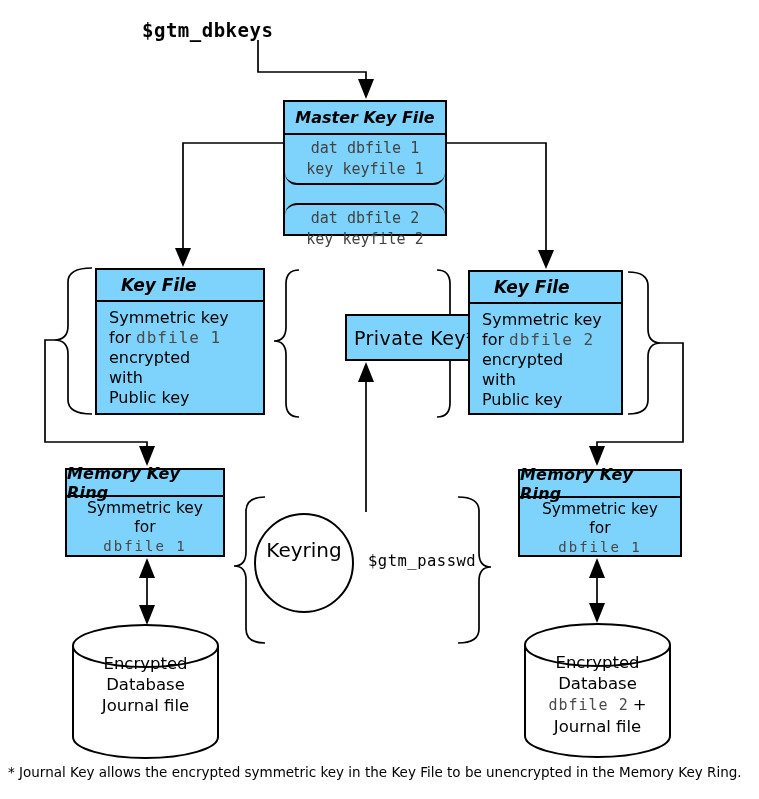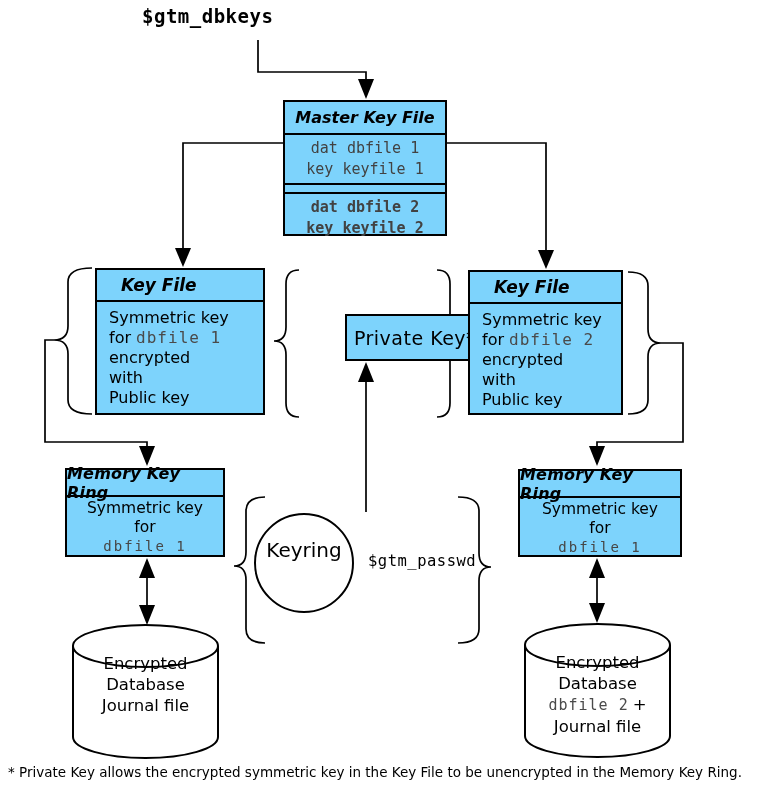--- a/index.html
+++ b/index.html
@@ -17,23 +17,23 @@
   .mono-gray { font-family:"DejaVu Sans Mono","Liberation Mono",monospace; color:#4a4a4a; }
 
   
   #master-key-file { left:283px; top:100px; width:164px; height:136px; }
   #master-key-file .hdr {
     height:31px; border-bottom:2px solid #000;
     display:flex; align-items:center; justify-content:center;
     font-style:italic; font-weight:bold; font-size:16px;
   }
   .mkf-row { text-align:center; font-size:15px; line-height:21px; padding-top:3px;
-             font-family:"DejaVu Sans Mono","Liberation Mono",monospace; color:#424242; }
+             font-family:"DejaVu Sans Mono","Liberation Mono",monospace; color:#424242;border-radius:12px; }
   .mkf-row.r1 { height:45px; border-bottom:2px solid #000; }
-  .mkf-row.r2 { border-top:2px solid #000; margin-top:7px;font-weight:bold; }
+  .mkf-row.r2 { border-top:2px solid #000; margin-top:18px; }
 
   
   .key-file { box-sizing:border-box; }
   #key-file-left  { left:95px;  top:268px; width:170px; height:147px; }
   #key-file-right { left:468px; top:270px; width:155px; height:145px; }
   .key-file .hdr {
     height:30px; border-bottom:2px solid #000; display:flex; align-items:center;
     padding-left:24px; font-style:italic; font-weight:bold; font-size:17px;
   }
   .key-file .body { padding:6px 0 0 12px; font-size:16px; line-height:20px; }
@@ -47,21 +47,21 @@
   .mkr .hdr {
     height:25px; border-bottom:2px solid #000; display:flex; align-items:center; justify-content:center;
     font-style:italic; font-weight:bold; font-size:16px; letter-spacing:0.2px;
   }
   #memory-key-ring-left  { left:65px;  top:468px; width:160px; height:89px; }
   #memory-key-ring-right { left:518px; top:469px; width:164px; height:88px; }
   .mkr .body { text-align:center; font-size:15.5px; line-height:19px; padding-top:2px; }
   .mkr .body .mono-gray { font-size:14px; letter-spacing:2px; color:#464646; }
 
   
-  #gtm-dbkeys-label { position:absolute; left:142px; top:5px;
+  #gtm-dbkeys-label { position:absolute; left:142px; top:19px;
     font-family:"DejaVu Sans Mono","Liberation Mono",monospace; font-weight:bold; font-size:19px; letter-spacing:0.5px;text-align:center; }
   #gtm-passwd-label { position:absolute; left:368px; top:552px;
     font-family:"DejaVu Sans Mono","Liberation Mono",monospace; font-weight:normal; font-size:15.5px; letter-spacing:0.5px; }
   #keyring-label { position:absolute; left:253px; top:538px; width:102px;
     text-align:center; font-size:20px; line-height:25px; }
   .db-label { position:absolute; width:145px; text-align:center; font-size:16.5px; line-height:21px; }
   #db-label-left  { left:73px;  top:653px; }
   #db-label-right { left:525px; top:652px; }
   .db-label .mono-gray { font-size:15px; letter-spacing:1px; }
   .db-label .plus { margin-left:4px; color:#000; }
@@ -209,15 +209,15 @@
     <div>Journal file</div>
   </div>
 
   <div class="db-label" id="db-label-right">
     <div>Encrypted</div>
     <div>Database</div>
     <div><span class="mono-gray">dbfile 2</span><span class="plus">+</span></div>
     <div>Journal file</div>
   </div>
 
-  <div id="footnote">* Private Key allows  the encrypted symmetric key in the Key File to be unencrypted in the Memory Key Ring.</div>
+  <div id="footnote">* Journal Key allows  the encrypted symmetric key in the Key File to be unencrypted in the Memory Key Ring.</div>
 
 </div>
 
 </body></html>

